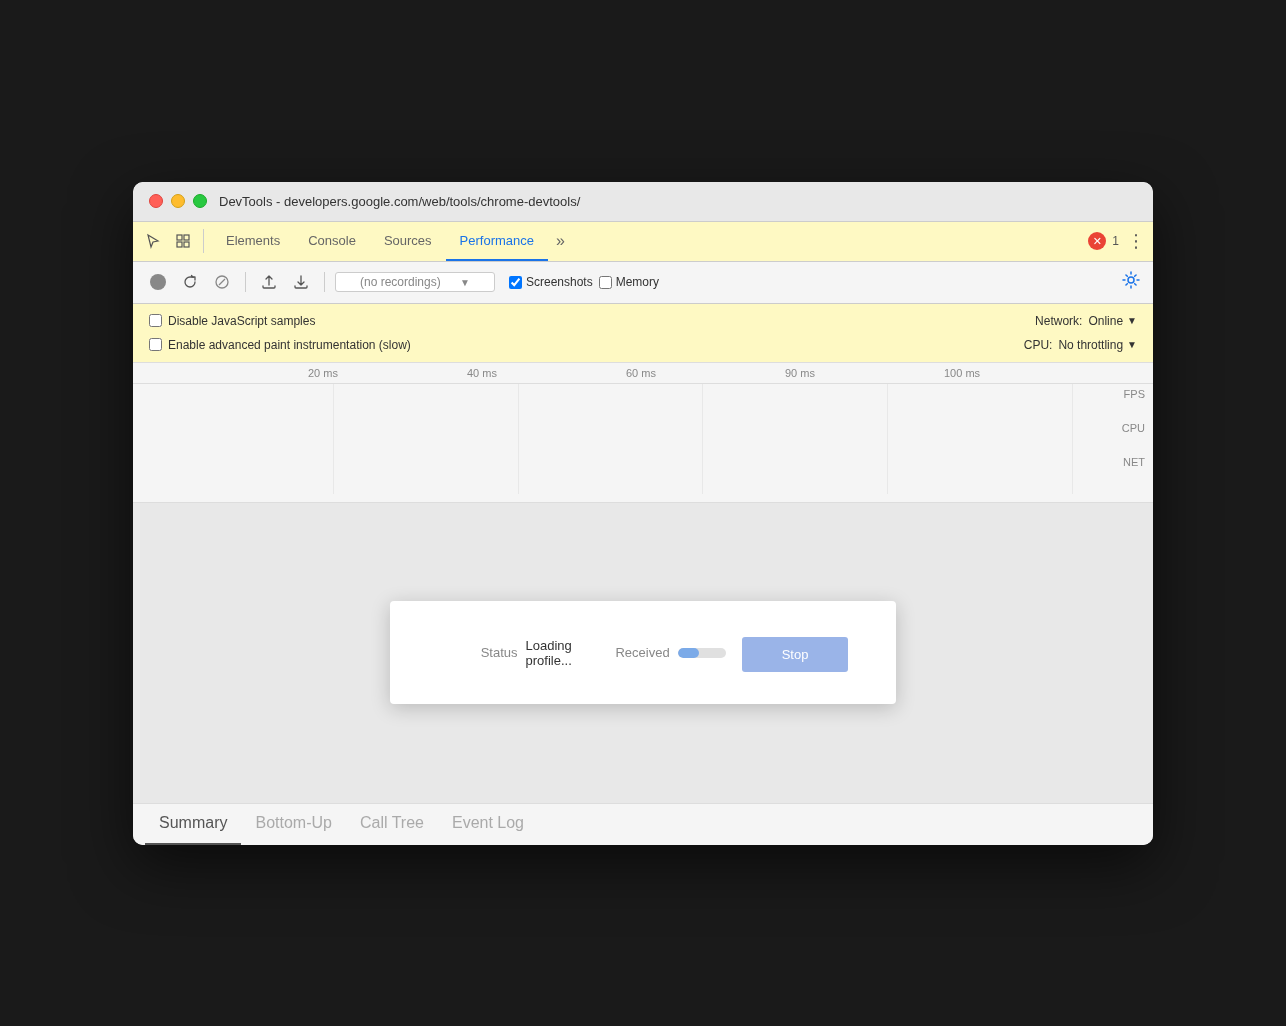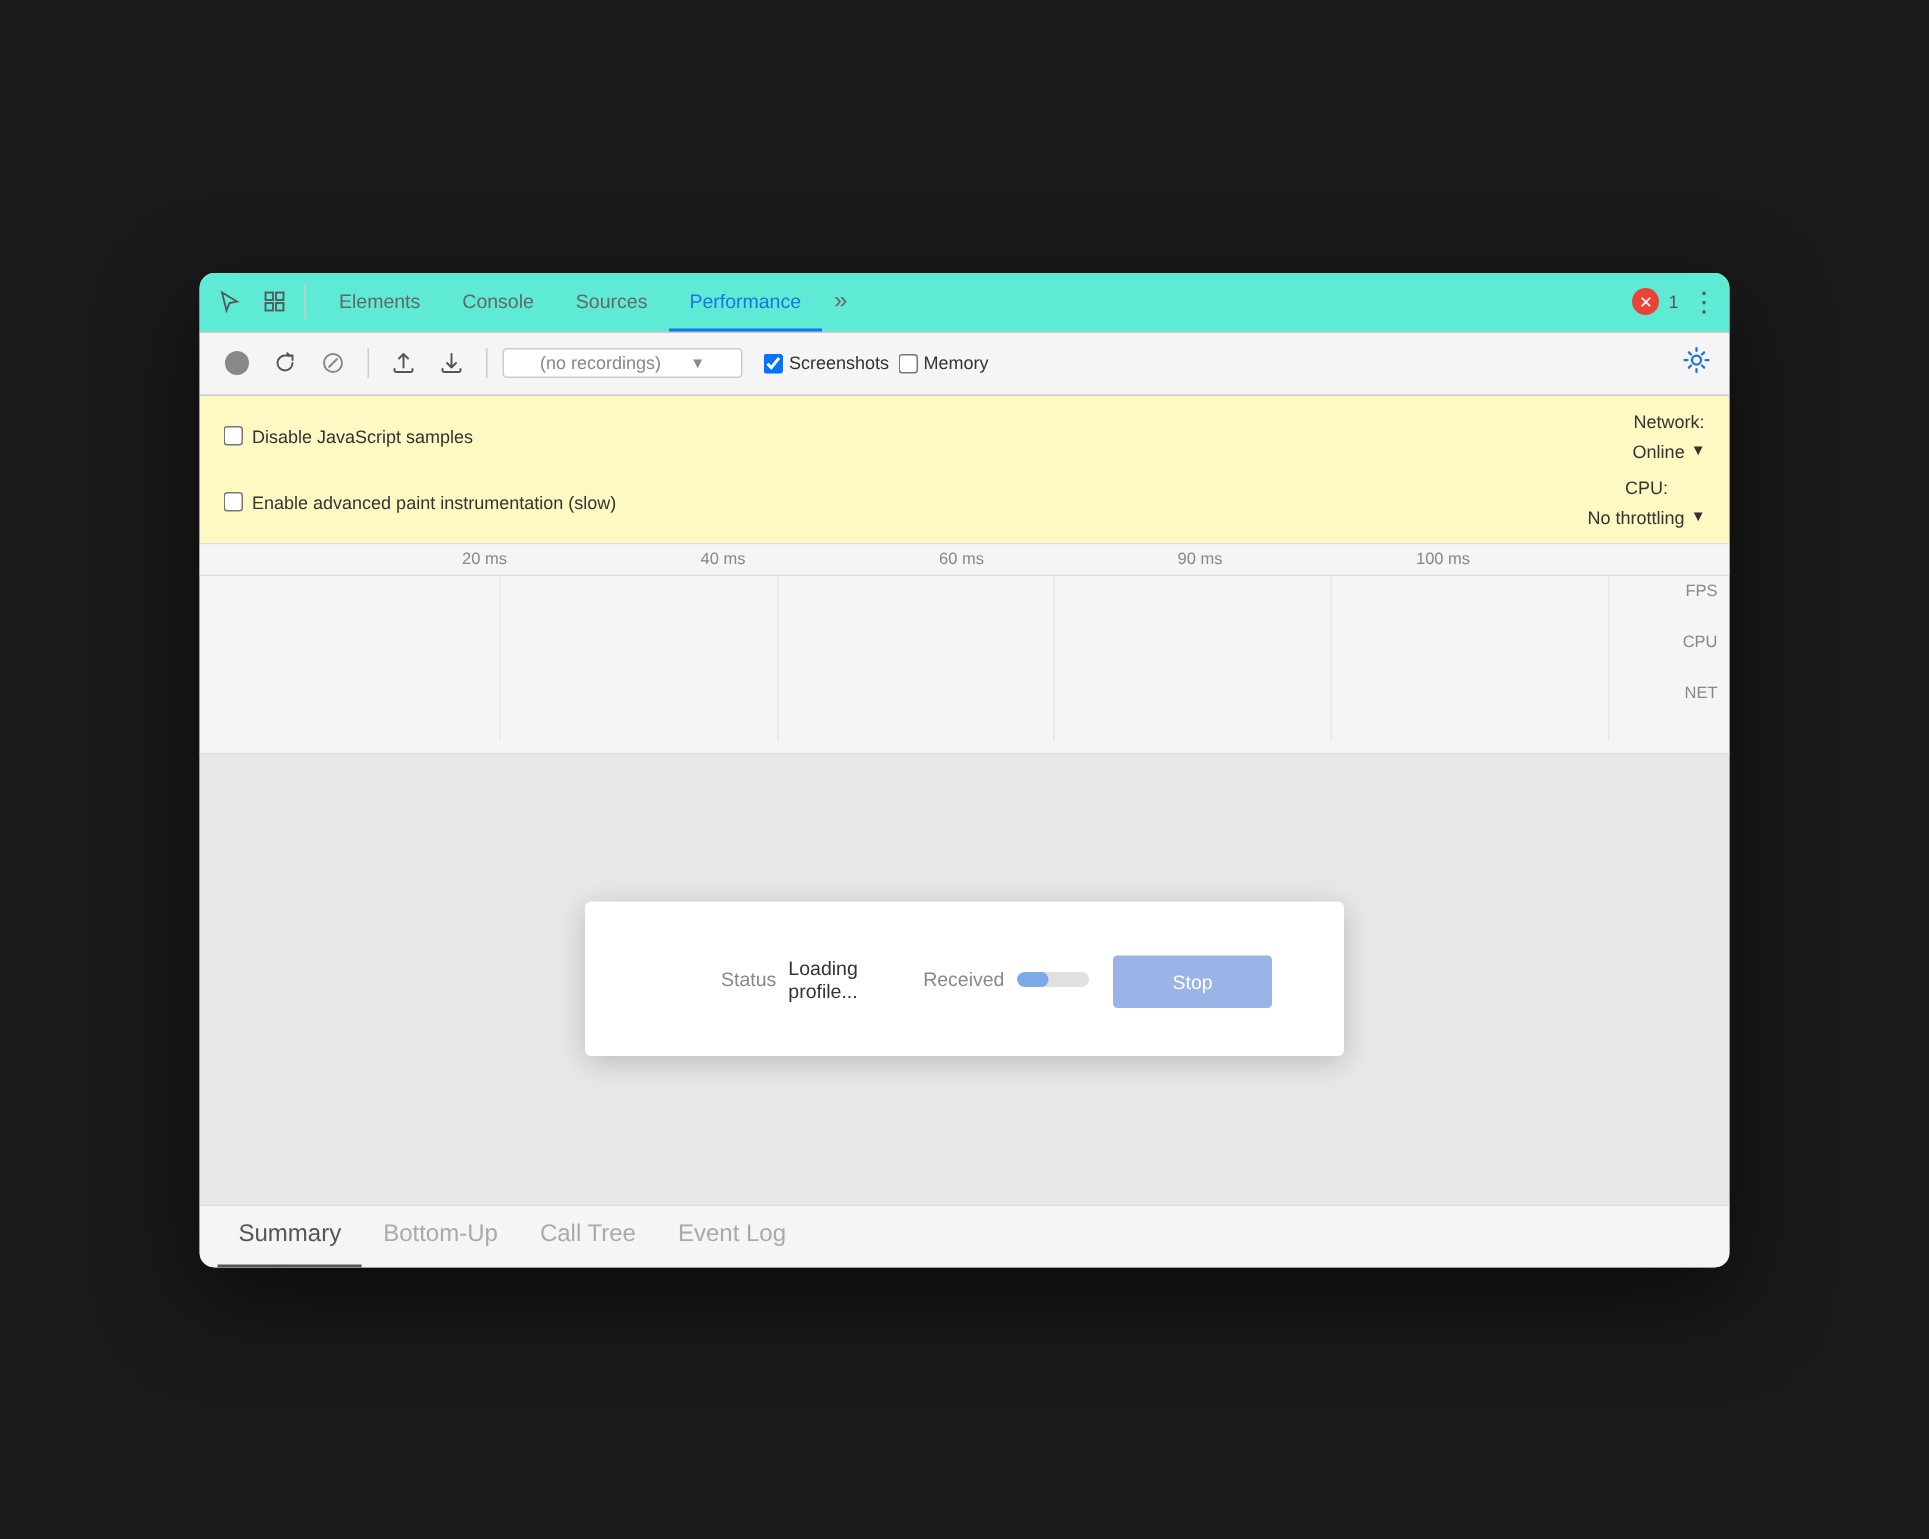--- a/index.html
+++ b/index.html
@@ -47,21 +47,21 @@
     .traffic-light.green { background: #28c840; border: 1px solid #1aab29; }
 
     .title-text {
       font-size: 13px;
       color: #333;
       font-weight: 500;
     }
 
     
     .devtools-tabs {
-      background: #5eead4;
+      background: #fef9c3;
       border-bottom: 1px solid #ccc;
       display: flex;
       align-items: center;
       padding: 0 8px;
       height: 40px;
     }
 
     .cursor-icons {
       display: flex;
       align-items: center;
@@ -249,21 +249,20 @@
       margin: 0;
     }
 
     .network-option, .cpu-option {
       display: flex;
       align-items: center;
       gap: 6px;
       font-size: 12px;
       color: #333;
       margin-left: auto;
-      flex-direction: column;
     }
 
     .network-select, .cpu-select {
       display: flex;
       align-items: center;
       gap: 4px;
       cursor: pointer;
     }
 
     .dropdown-arrow {
@@ -437,20 +436,28 @@
     input[type="checkbox"] {
       width: 13px;
       height: 13px;
     }
   </style>
 </head>
 <body>
 
 <div class="window">
 
+  <div class="title-bar">
+    <div class="traffic-lights">
+      <div class="traffic-light red"></div>
+      <div class="traffic-light yellow"></div>
+      <div class="traffic-light green"></div>
+    </div>
+    <span class="title-text">DevTools - developers.google.com/web/tools/chrome-devtools/</span>
+  </div>
 
   <div class="devtools-tabs">
     <div class="cursor-icons">
       <div class="icon-btn">
         <svg width="16" height="16" viewBox="0 0 16 16" fill="none">
           <path d="M3 2L13 8L8 9L6 14L3 2Z" stroke="#555" stroke-width="1.2" fill="none"></path>
         </svg>
       </div>
       <div class="icon-btn">
         <svg width="16" height="16" viewBox="0 0 16 16" fill="none">

